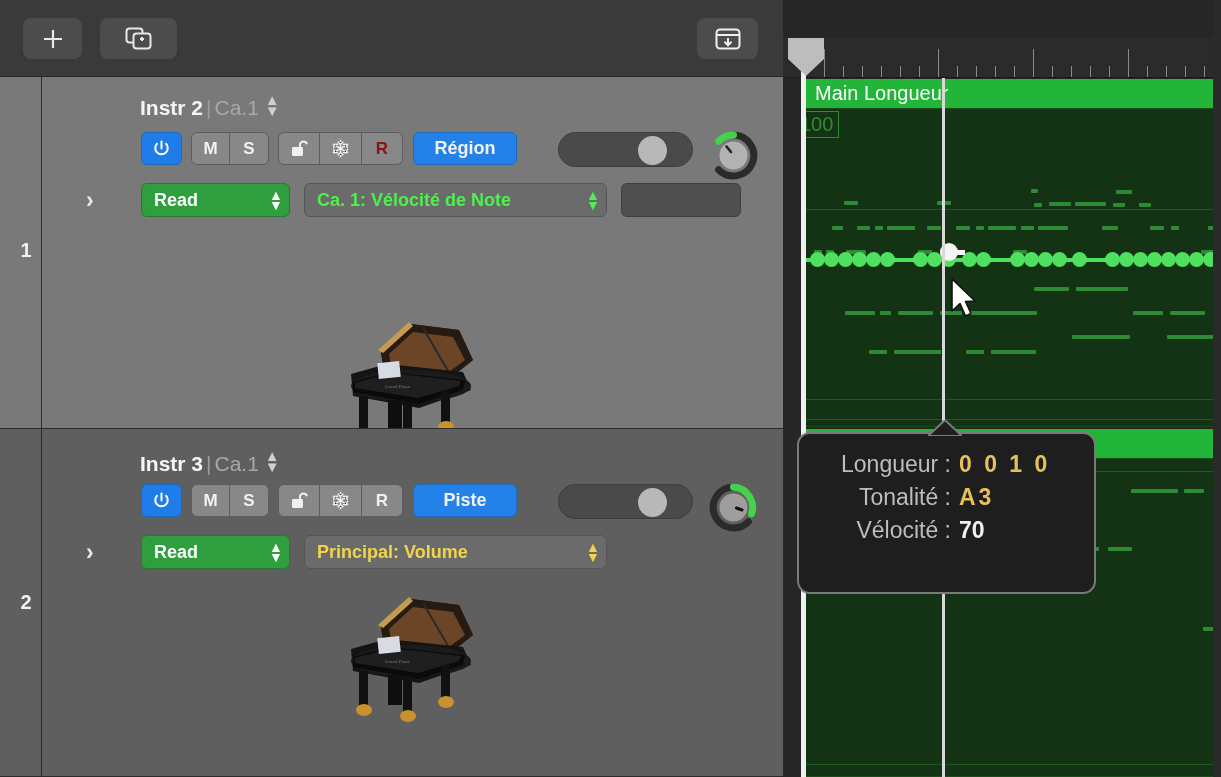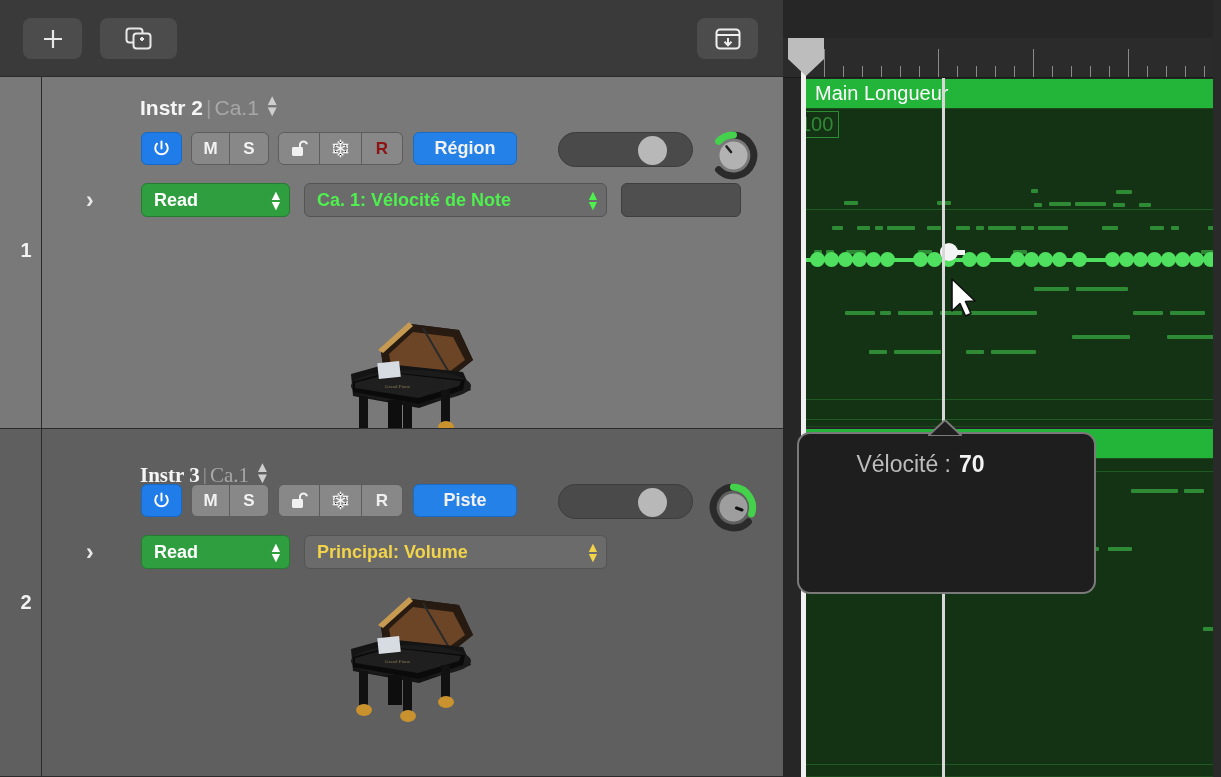--- a/index.html
+++ b/index.html
@@ -425,21 +425,21 @@
           <rect x="65" y="80" width="14" height="30" fill="#0e0e0e"></rect>
           <text x="62" y="68" font-size="5" fill="#8a7a55" font-family="'Liberation Serif',serif">Grand Piano</text>
         </svg>
       </div>
     </div>
 
     <div class="track-row" id="track-2">
       <div class="row-divider"></div>
       <div class="track-num">2</div>
 
-      <div class="track-title" style="top:32px;font-family:Liberation Serif, serif;">
+      <div class="track-title" style="top:20px;">
         <b>Instr 3</b><span class="sep">|</span><span class="chan">Ca.1</span><span class="stepper"><i>▲</i><i>▼</i></span>
       </div>
 
       <div class="btn-strip" style="left:141px; top:55px;">
         <div class="ctl power">
           <svg width="19" height="19" viewBox="0 0 20 20">
             <path d="M10 2.5 V10" stroke="#fff" stroke-width="2.1" fill="none" stroke-linecap="round"></path>
             <path d="M5.2 5.0 A6.6 6.6 0 1 0 14.8 5.0" stroke="#fff" stroke-width="2.1" fill="none" stroke-linecap="round"></path>
           </svg>
         </div>
@@ -674,20 +674,28 @@
 
   <div id="right-strip"></div>
 
   <svg id="tooltip-tail" viewBox="0 0 34 16">
     <path d="M0 16 L17 0 L34 16 Z" fill="#1e1e1e" stroke="#7a7a7a" stroke-width="2"></path>
   </svg>
   <div id="tooltip">
     <table id="tt-table">
       <tbody>
       <tr>
+        <td class="tt-key">Longueur :</td>
+        <td class="tt-val">0 0 1 0</td>
+      </tr>
+      <tr>
+        <td class="tt-key">Tonalité :</td>
+        <td class="tt-val">A3</td>
+      </tr>
+      <tr>
         <td class="tt-key">Vélocité :</td>
         <td class="tt-val white">70</td>
       </tr>
     </tbody>
       </table>
   </div>
 
   <svg id="cursor" width="30" height="42" viewBox="0 0 30 42">
     <path d="M2 1 L2 33 L10 25.5 L15.5 38 L21 35.5 L15.5 23.5 L25 23 Z" fill="#ffffff" stroke="#111111" stroke-width="1.6" stroke-linejoin="round"></path>
   </svg>

